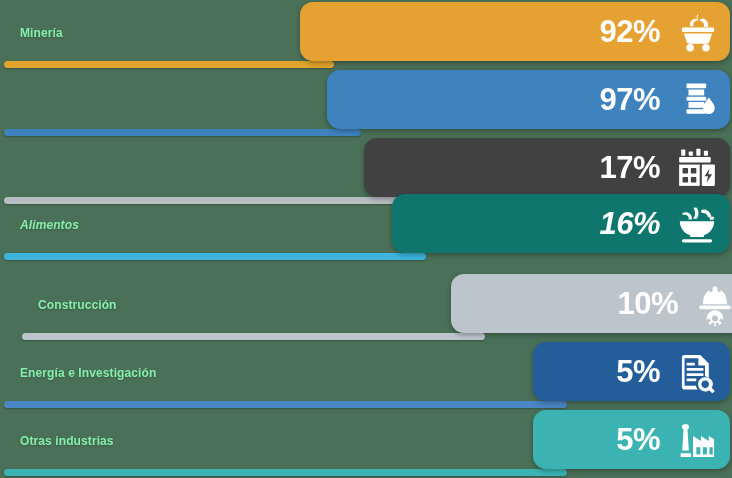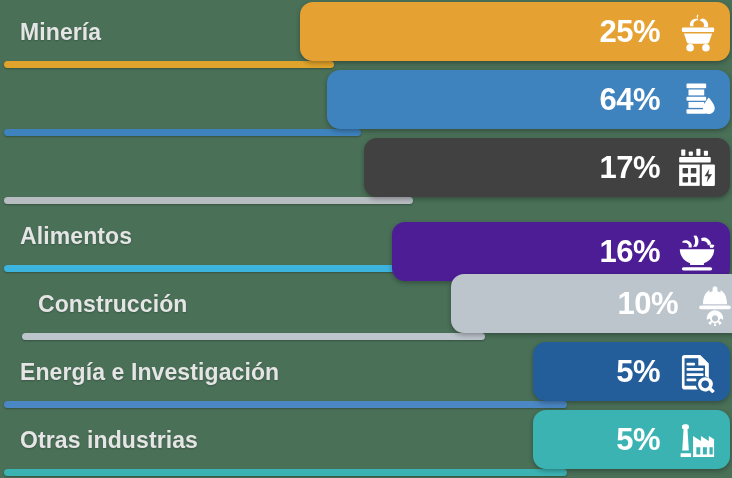--- a/index.html
+++ b/index.html
@@ -33,22 +33,22 @@
     border-radius: 4px;
     box-shadow: 0 1px 2px rgba(0,0,0,0.28);
   }
   .label {
     position: absolute;
     left: 20px;
     top: 0;
     height: 65px;
     display: flex;
     align-items: center;
-    color: #e5e5e5;
-    font-size: 23px;
+    color: #86efac;
+    font-size: 12px;
     font-weight: bold;
     letter-spacing: 0.1px;
     white-space: nowrap;
     text-shadow: 0 1px 2px rgba(0,0,0,0.22);
     z-index: 4;
   }
   .bar {
     position: absolute;
     top: 2px;
     height: 59px;
@@ -82,37 +82,37 @@
   .icon svg { display: block; }
 </style>
 </head>
 <body style="background: rgb(74, 112, 88);">
 
 <div id="chart">
     <div class="row" style="top: 0px;">
       <div class="track" style="background: rgb(224, 163, 43); width: 330px;"></div>
       <div class="label">Minería</div>
       <div class="bar" style="left: 300px; background: rgb(229, 162, 51);">
-        <div class="pct">25%</div>
+        <div class="pct">92%</div>
         <div class="icon">
           <svg viewBox="0 0 64 64" width="44" height="44" fill="#fff">
             <path d="M34 8c-1.6 2.6-1.4 5 .4 7.2-2.4-.6-4.8.2-6.4 2.2-1.5 1.9-1.7 4-.8 6.1H22c-1-3.3.1-6.6 3-8.8 2.6-2 5.7-2.3 8.4-1.1-1.7-1.7-2.2-3.6-1.5-5.6.2-.7.6-1.3 1.1-2z"></path>
             <path d="M40 12.5c2.9.4 5.3 2 6.9 4.5 1.5 2.4 1.8 5 .9 7.7h-6.3c1.2-2.3 1-4.6-.7-6.6-1.3-1.6-3.1-2.4-5.1-2.4 1.3-1.9 2.7-2.9 4.3-3.2z"></path>
             <rect x="10" y="25.5" width="47" height="6.5" rx="2"></rect>
             <path d="M13 34h41l-4.2 12.5c-.5 1.5-1.9 2.5-3.5 2.5H20.7c-1.6 0-3-1-3.5-2.5L13 34z"></path>
             <circle cx="22" cy="55" r="5.5"></circle>
             <circle cx="45" cy="55" r="5.5"></circle>
           </svg>
         </div>
       </div>
     </div>
     <div class="row" style="top: 68px;">
       <div class="track" style="background: rgb(62, 130, 190); width: 357px;"></div>
       <div class="bar" style="left: 327px; background: rgb(62, 130, 190);">
-        <div class="pct">64%</div>
+        <div class="pct">97%</div>
         <div class="icon">
           <svg viewBox="0 0 64 64" width="42" height="42" fill="#fff">
             <rect x="16" y="7" width="30" height="7" rx="1.5"></rect>
             <rect x="19" y="16" width="24" height="9"></rect>
             <rect x="16" y="27" width="30" height="6" rx="1.5"></rect>
             <rect x="19" y="35" width="24" height="9"></rect>
             <rect x="16" y="46" width="30" height="7" rx="1.5"></rect>
             <path d="M50 28c5 6.5 9 11.6 9 16.3 0 5.2-4 9.2-9 9.2s-9-4-9-9.2C41 39.6 45 34.5 50 28z"></path>
             <path d="M50 28c5 6.5 9 11.6 9 16.3 0 5.2-4 9.2-9 9.2" fill="none"></path>
           </svg>
@@ -136,24 +136,24 @@
               <rect x="11" y="32" width="8" height="8" rx="1"></rect>
               <rect x="23" y="32" width="8" height="8" rx="1"></rect>
               <rect x="11" y="45" width="8" height="8" rx="1"></rect>
               <rect x="23" y="45" width="8" height="8" rx="1"></rect>
               <path d="M50 33l-7 11h5l-2 9 8-12h-5.5l1.5-8z"></path>
             </g>
           </svg>
         </div>
       </div>
     </div>
-    <div class="row" style="top: 204px;">
+    <div class="row" style="top: 192px; font-style: italic;">
       <div class="track" style="background: rgb(60, 180, 222); width: 422px;"></div>
       <div class="label">Alimentos</div>
-      <div class="bar" style="left: 392px; background: #4c1d95; margin-top: 16px;">
+      <div class="bar" style="left: 392px; background: #0f766e;">
         <div class="pct">16%</div>
         <div class="icon">
           <svg viewBox="0 0 64 64" width="44" height="44" fill="#fff">
             <path d="M11 16c4-2 8-1.5 11 1.5 2.3 2.3 3 5 2.2 8h-4.6c.8-2 .5-3.7-1-5.2-2-2-4.6-2.4-7.6-1.3V16z"></path>
             <path d="M31 8c2.6 3 3.6 6.4 3 10-.3 2.4-1.3 4.6-2.8 6.4h-5.4c1.9-1.9 3-4 3.3-6.4.4-3.4-.5-6.7-2.4-9.6L31 8z"></path>
             <path d="M38 12c3.4-1.6 6.8-1.3 10 1 2.8 2 4.4 4.8 4.6 8.2l-4.8 1c-.2-2.2-1.2-3.9-3-5.1-1.9-1.3-3.9-1.5-6-.6L38 12z"></path>
             <path d="M50 22c2.6-1.4 5-1.3 7.4.3l-2.2 4c-1.3-.8-2.6-.8-3.9 0L50 22z"></path>
             <path d="M7 28h50c0 9.6-6.3 17.6-15 20.3V51H22v-2.7C13.3 45.6 7 37.6 7 28z"></path>
             <rect x="10" y="54" width="44" height="5" rx="2.5"></rect>
           </svg>

